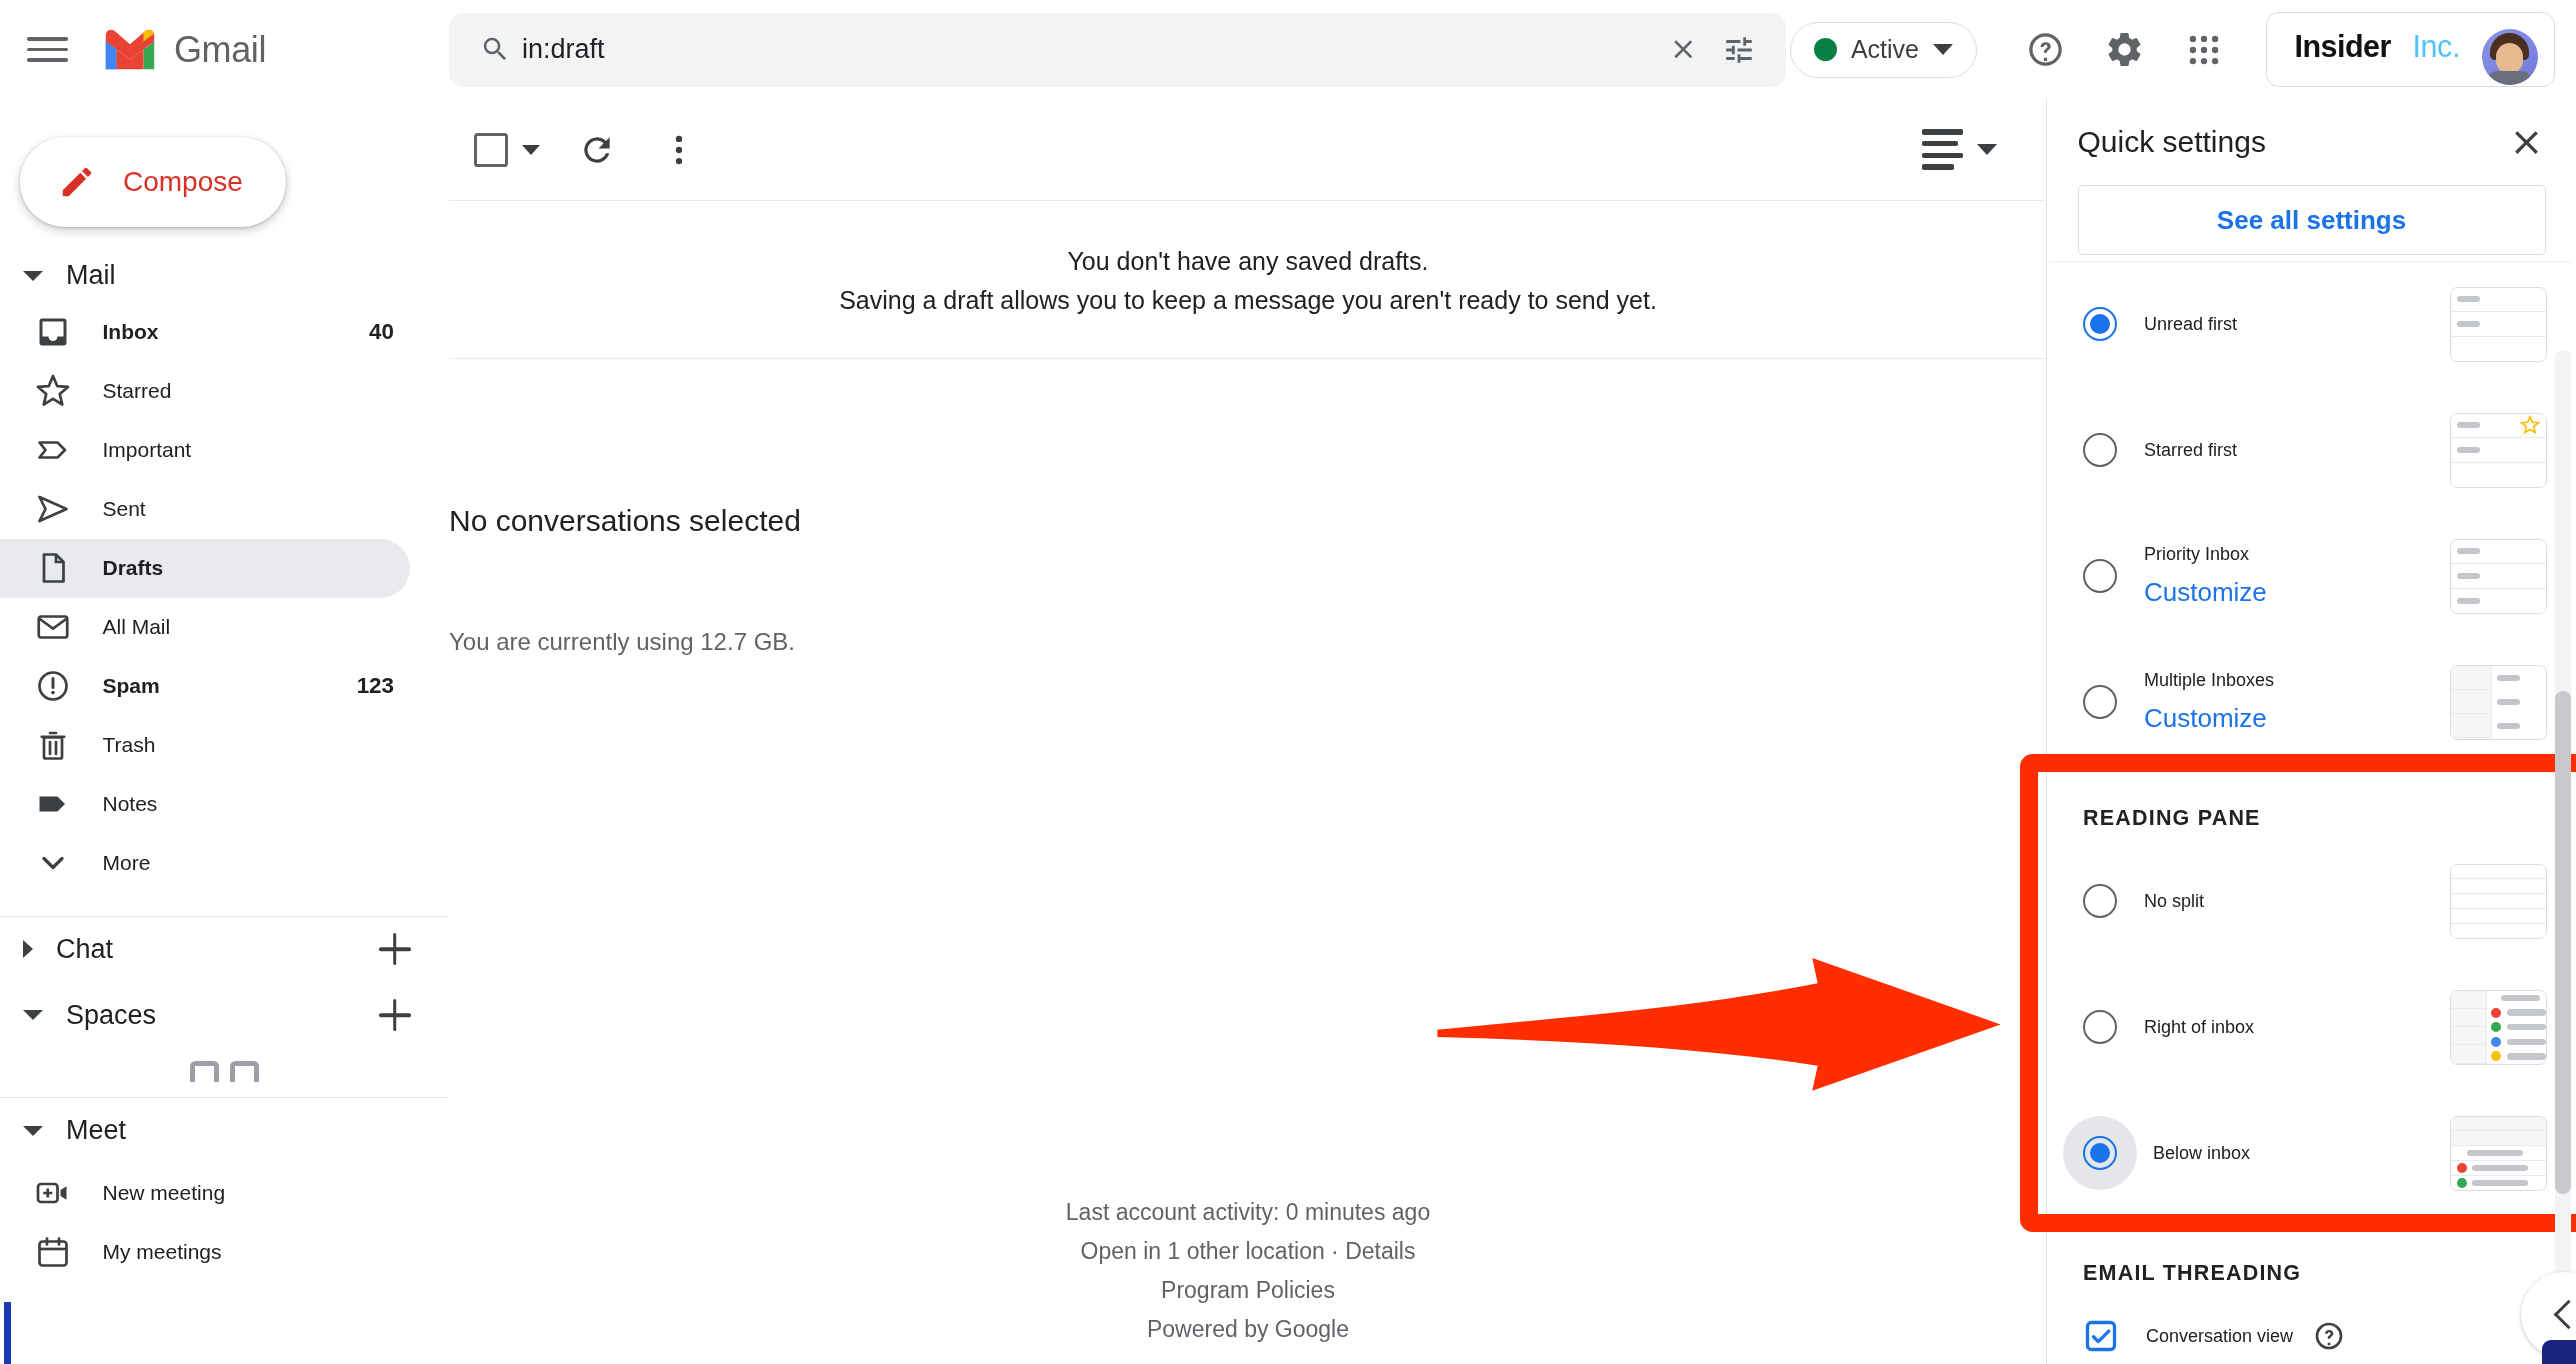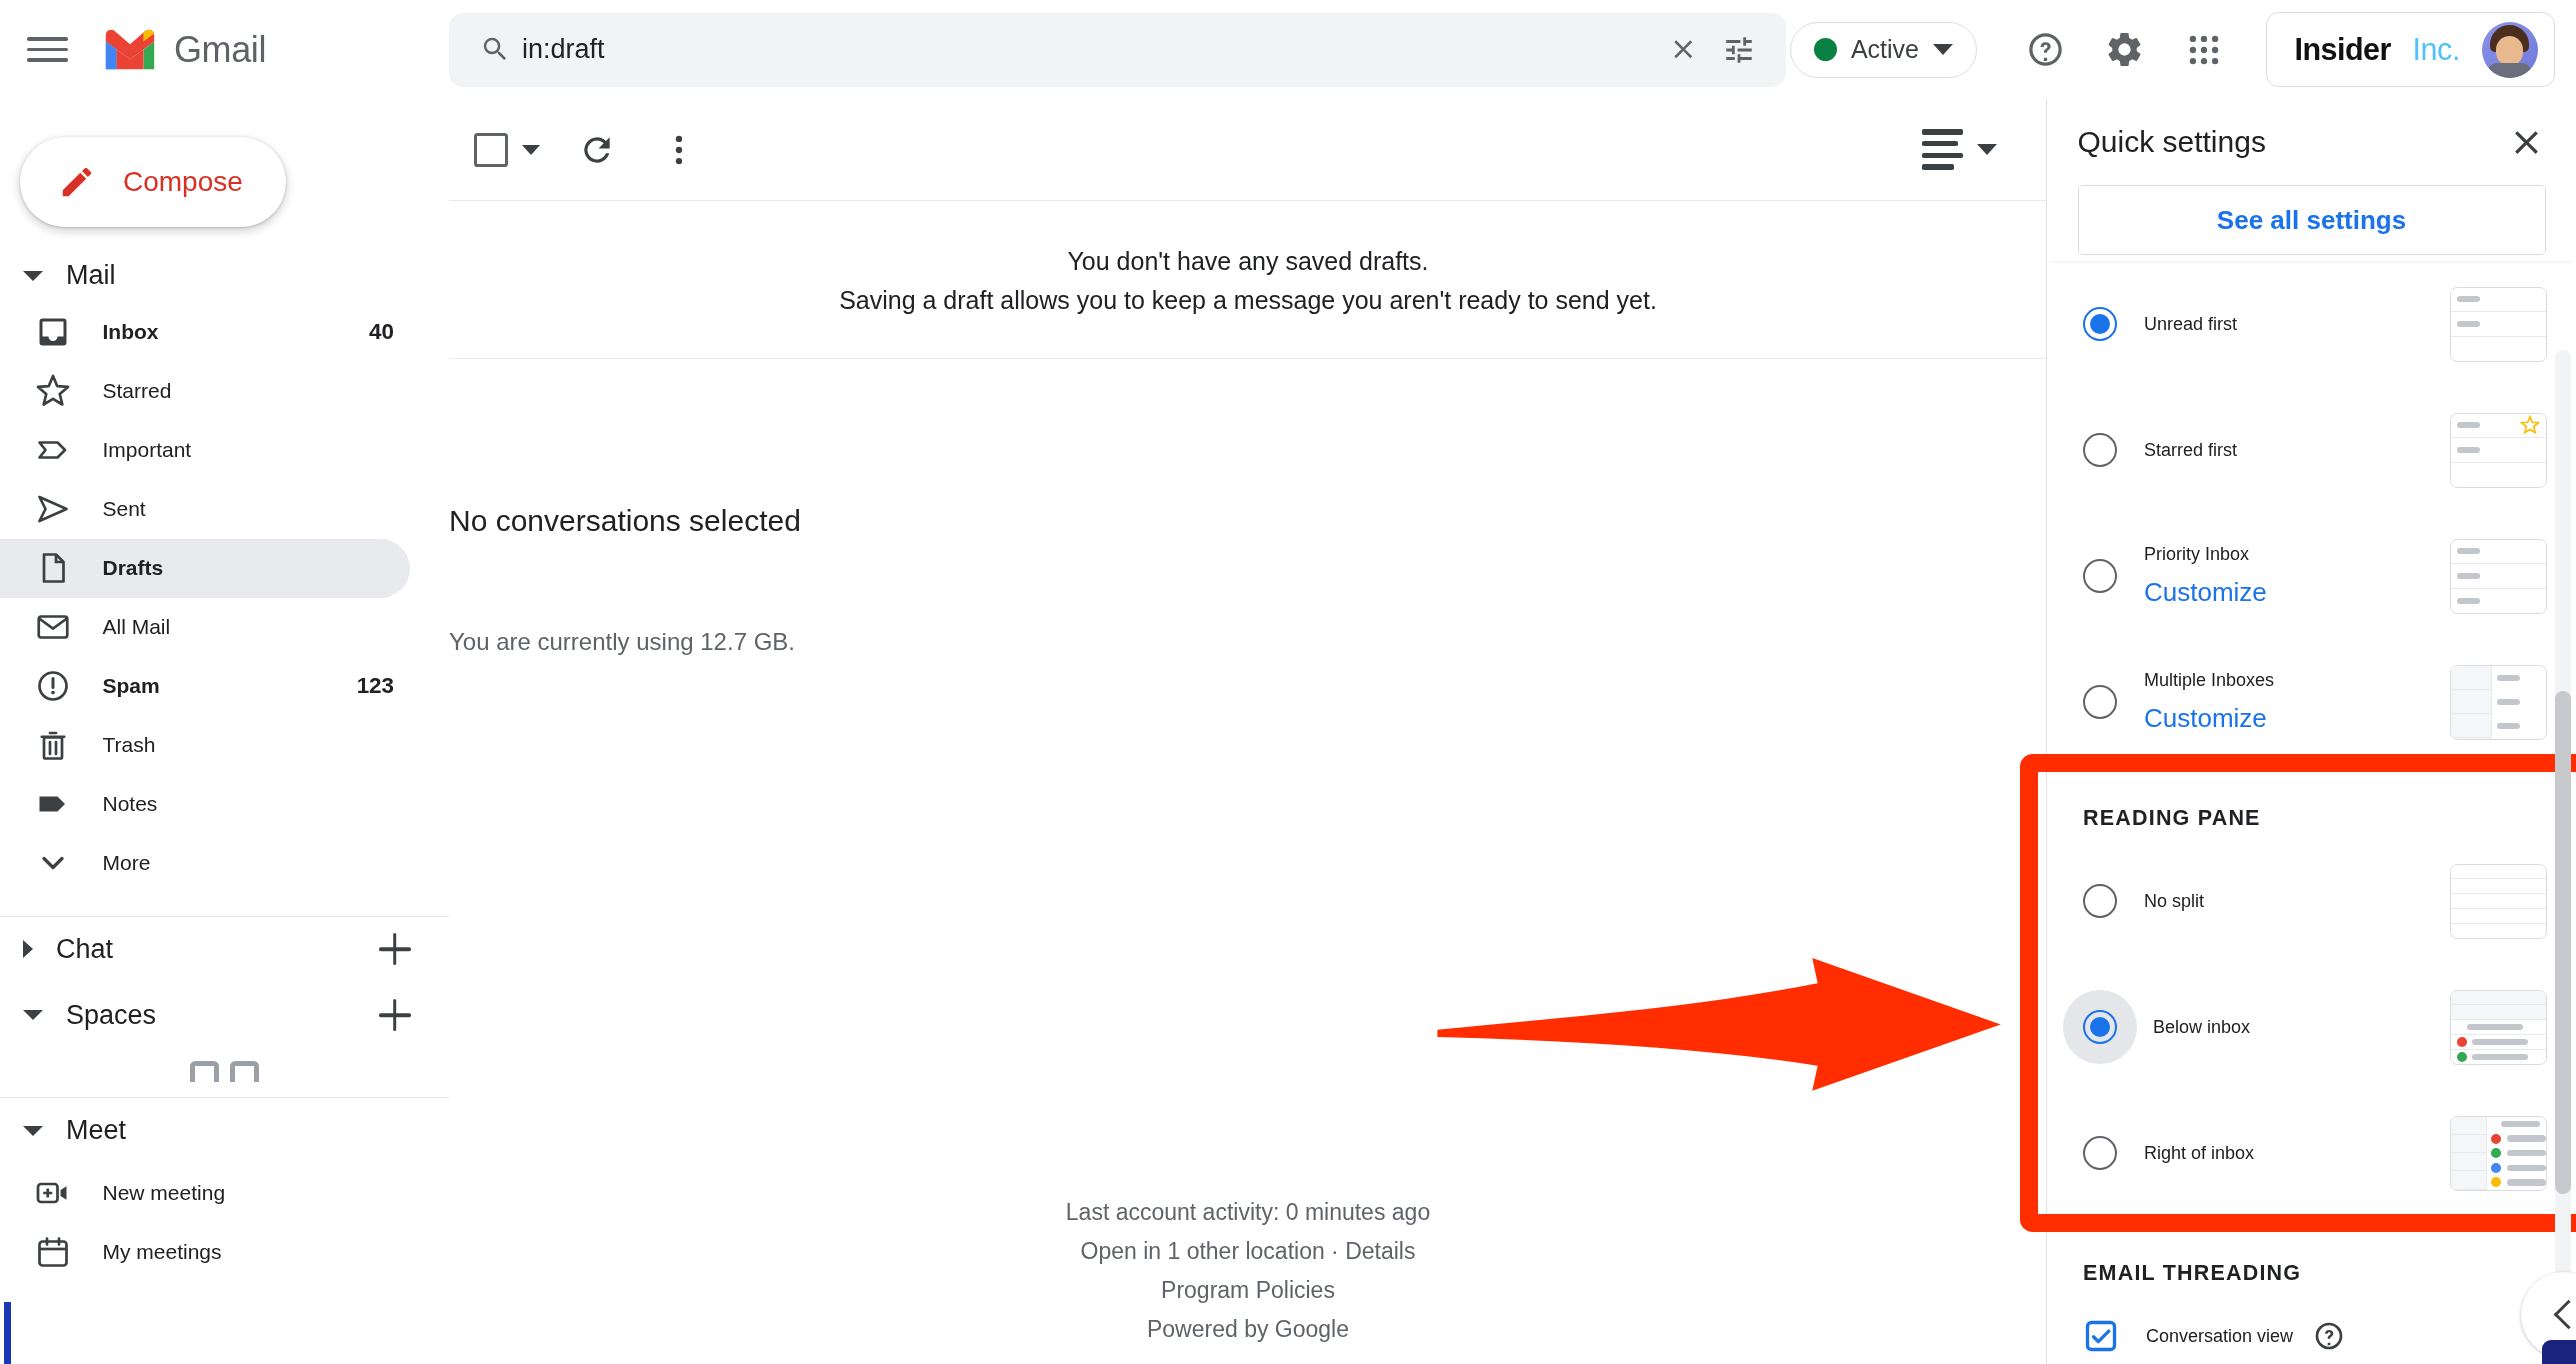--- a/index.html
+++ b/index.html
@@ -32,21 +32,21 @@
   .hdr-right { position:absolute; right:21.5px; top:0; height:99px; display:flex;
                align-items:center; gap:0; }
   .status-pill { display:flex; align-items:center; gap:14.4px; height:56px; padding:0 23px;
                  border:0.9px solid #dadce0; border-radius:29px; cursor:pointer; margin-right:29px; }
   .status-dot { width:23px; height:23px; border-radius:50%; background:#0b8043; }
   .status-label { font-size:25px; color:#3c4043; }
   .caret-dn { width:0;height:0;border-left:10px solid transparent;border-right:10px solid transparent;
               border-top:11.7px solid #3c4043; }
   .icon-btn { width:61px; height:61px; display:flex; align-items:center; justify-content:center;
               border-radius:50%; cursor:pointer; margin:0 9px; }
-  .brand-chip { display:flex; align-items:center; gap:21.5px; height:75px; padding:0 16px 0 27px;
+  .brand-chip { display:flex; gap:21.5px; height:75px; padding:16px 16px 0 27px;
                 border:0.9px solid #dadce0; border-radius:12.6px; margin-left:23px; cursor:pointer; }
   .brand-ins { font-size:30.5px; font-weight:bold; color:#111; letter-spacing:-0.5px; }
   .brand-inc { font-size:30.5px; color:#4fc3f7; letter-spacing:-0.4px; }
   .avatar { width:56px; height:56px; border-radius:50%; overflow:hidden;
             background:linear-gradient(145deg,#8b93e8,#6f79d9); position:relative; }
   .av-hair { position:absolute; left:8px; top:3.6px; width:39px; height:27px; border-radius:20px 20px 5.4px 5.4px;
              background:#4a2f1e; }
   .av-face { position:absolute; left:14.4px; top:14.4px; width:27px; height:30.5px; border-radius:13.5px;
              background:#e8b88f; }
   .av-body { position:absolute; left:5.4px; bottom:0; width:45px; height:14.4px; border-radius:10.8px 10.8px 0 0;
@@ -549,42 +549,20 @@
         <span class="thumb rows">
           <i class="r"></i>
             <i class="r"></i>
             <i class="r"></i>
             <i class="r"></i>
             <i class="r"></i>
         </span>
       </div>
 
       <div class="opt-row">
-        <span class="radio-hl">
-          <span class="radio on"></span>
-        </span>
-        <span class="opt-text" style="margin-left:16px"><span class="opt-label">Below inbox</span></span>
-        <span class="thumb rows">
-          <i class="r" style="background:#f5f6f7"></i>
-          <i class="r" style="background:#f5f6f7"></i>
-          <i class="r" style="padding-left:16px">
-              <i class="bar wd"></i>
-            </i>
-          <i class="r">
-              <i class="dot" style="background:#ea4335"></i>
-              <i class="bar wd"></i>
-            </i>
-          <i class="r">
-              <i class="dot" style="background:#34a853"></i>
-              <i class="bar wd"></i>
-            </i>
-        </span>
-      </div>
-
-      <div class="opt-row">
         <span class="radio"></span>
         <span class="opt-text"><span class="opt-label">Right of inbox</span></span>
         <span class="thumb">
           <i class="lcol">
               <i></i>
               <i></i>
               <i></i>
               <i></i>
             </i>
           <i class="rcol">
@@ -604,20 +582,42 @@
                 <i class="bar w"></i>
               </i>
             <i class="r">
                 <i class="dot" style="background:#fbbc04"></i>
                 <i class="bar w"></i>
               </i>
           </i>
         </span>
       </div>
 
+      <div class="opt-row">
+        <span class="radio-hl">
+          <span class="radio on"></span>
+        </span>
+        <span class="opt-text" style="margin-left:16px"><span class="opt-label">Below inbox</span></span>
+        <span class="thumb rows">
+          <i class="r" style="background:#f5f6f7"></i>
+          <i class="r" style="background:#f5f6f7"></i>
+          <i class="r" style="padding-left:16px">
+              <i class="bar wd"></i>
+            </i>
+          <i class="r">
+              <i class="dot" style="background:#ea4335"></i>
+              <i class="bar wd"></i>
+            </i>
+          <i class="r">
+              <i class="dot" style="background:#34a853"></i>
+              <i class="bar wd"></i>
+            </i>
+        </span>
+      </div>
+
       <div class="sec-cap" style="padding-top:45px">EMAIL THREADING</div>
       <div class="opt-row" style="min-height:86px">
         <svg width="36" height="36" viewBox="0 0 24 24">
           <rect x="3" y="3" width="18" height="18" rx="2.5" fill="#fff" stroke="#1a73e8" stroke-width="2.2"></rect>
           <path d="M7 12.5l3.2 3.2L17.2 8.7" fill="none" stroke="#1a73e8" stroke-width="2.2" stroke-linecap="round" stroke-linejoin="round"></path>
         </svg>
         <span class="opt-text" style="flex:none"><span class="opt-label">Conversation view</span></span>
         <svg width="32" height="32" viewBox="0 0 24 24" style="margin-left:20px">
           <path d="M12 2a10 10 0 1 0 0 20 10 10 0 0 0 0-20zm0 18a8 8 0 1 1 0-16 8 8 0 0 1 0 16zm-1-3h2v2h-2v-2zm1.07-9.5c-1.8 0-3.07 1.2-3.07 2.9h1.9c0-.83.53-1.3 1.17-1.3.6 0 1.13.36 1.13 1.03 0 .6-.37.92-.95 1.37-.73.56-1.25 1.13-1.25 2.2v.3h1.9v-.2c0-.7.37-1.02 1-1.5.7-.53 1.3-1.16 1.3-2.25 0-1.6-1.3-2.55-3.13-2.55z" fill="#3c4043"></path>
         </svg>

